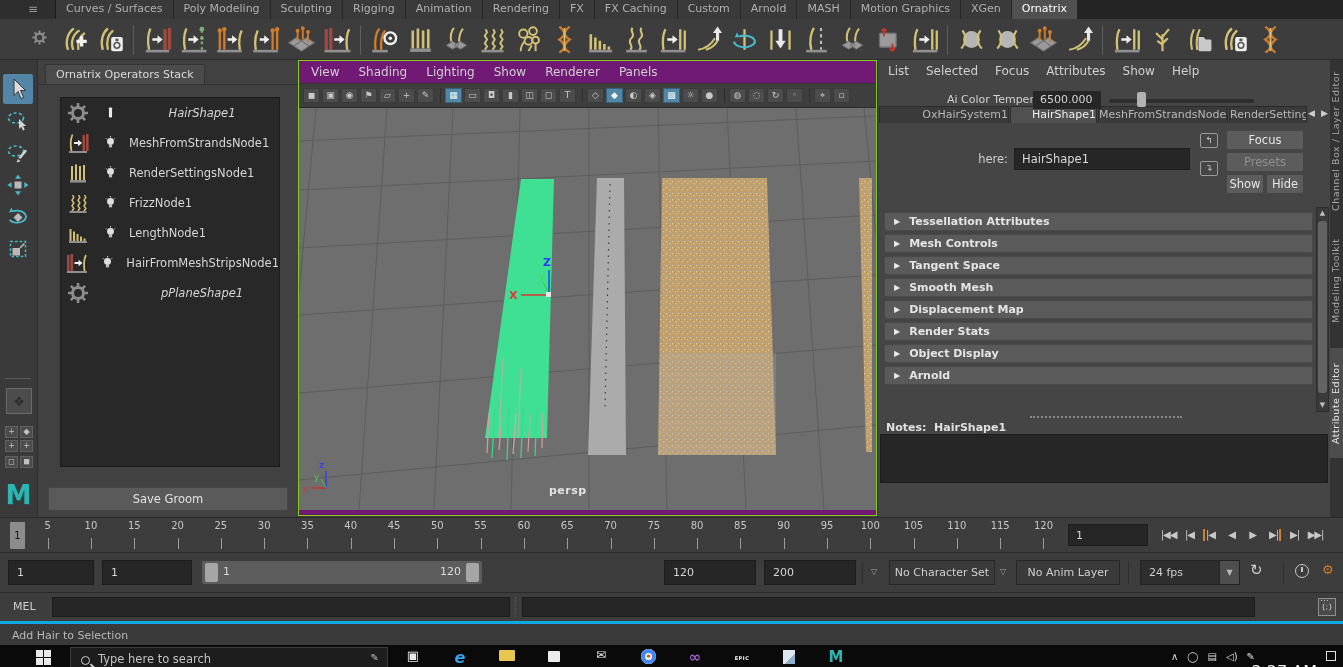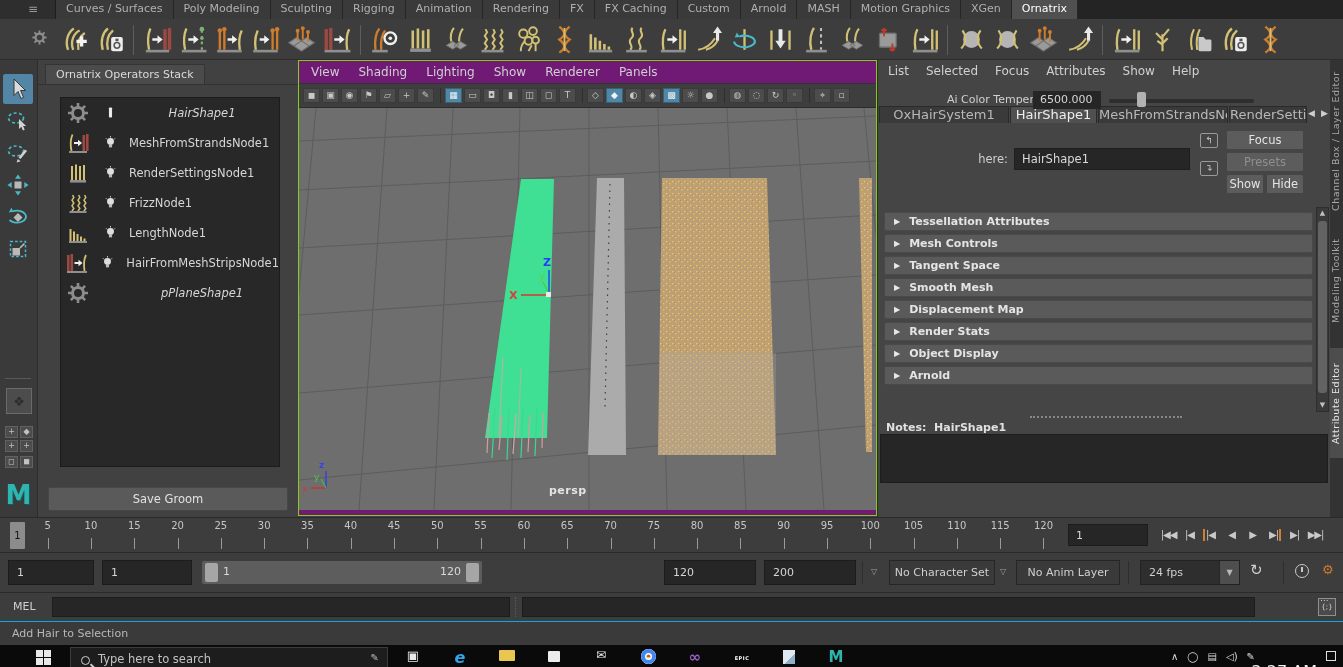--- a/index.html
+++ b/index.html
@@ -63,21 +63,21 @@
 
 #attr-panel{position:absolute;left:877px;top:0;width:453px;height:457px;background:#454545;border-left:1px solid #2d2d2d}
 #ae-menus{position:absolute;left:10px;top:4px;display:flex}
 .amenu{margin-right:17px;font-size:12px;color:#d0d0d0}
 #ae-overlay{position:absolute;left:0;top:31px;width:453px;height:19px;z-index:5}
 #ae-overlay-label{position:absolute;left:66px;top:2px;background:#454545;padding:0 3px;color:#d0d0d0;font-size:11px}
 #ae-overlay-value{position:absolute;left:155px;top:0;width:68px;height:18px;background:#262626;color:#d5d5d5;font-size:11px;line-height:18px;padding-left:7px}
 #ae-overlay-track{position:absolute;left:231px;top:8px;width:145px;height:4px;background:#2e2e2e;border-radius:2px}
 #ae-overlay-handle{position:absolute;left:259px;top:1px;width:9px;height:15px;background:#b2b2b2;border-radius:2px}
 #ae-tabs{position:absolute;left:1px;top:46px;width:428px;height:17px;display:flex;overflow:hidden}
-.atab{height:17px;background:#3a3a3a;border:1px solid #2a2a2a;border-bottom:none;color:#b8b8b8;font-size:13px;line-height:16px;text-align:center;white-space:nowrap;overflow:hidden;margin-right:1px;flex:none}
+.atab{height:17px;background:#3a3a3a;border:1px solid #2a2a2a;border-bottom:none;color:#b8b8b8;font-size:11px;line-height:16px;text-align:right;white-space:nowrap;overflow:hidden;margin-right:1px;flex:none}
 .atab[data-active]{background:#505050;color:#ededed}
 .atab:nth-of-type(1){width:130px}.atab:nth-of-type(2){width:87px}.atab:nth-of-type(3){width:130px}.atab:nth-of-type(4){width:78px}
 #ae-tab-prev{position:absolute;left:430px;top:48px;font-size:9px;color:#cfcfcf}
 #ae-tab-next{position:absolute;left:443px;top:48px;font-size:9px;color:#cfcfcf}
 .ae-btn{position:absolute;background:#5c5c5c;border:1px solid #454545;border-radius:2px;color:#e4e4e4;text-align:center;font-size:11.5px}
 #btn-focus{left:348px;top:70px;width:78px;height:20px;line-height:18px}
 #btn-presets{left:348px;top:92px;width:78px;height:20px;line-height:18px;color:#8f8f8f}
 #btn-show{left:348px;top:114px;width:38px;height:20px;line-height:18px}
 #btn-hide{left:388px;top:114px;width:38px;height:20px;line-height:18px}
 #mesh-label{position:absolute;left:60px;top:92px;width:70px;text-align:right;color:#cfcfcf;font-size:11.5px}
@@ -143,21 +143,21 @@
 
 #mel-row{position:absolute;left:0;top:592px;width:1343px;height:29px;background:#3d3d3d;border-top:1px solid #2a2a2a}
 #mel-label{position:absolute;left:13px;top:7px;color:#d0d0d0;font-size:11px}
 #mel-input{position:absolute;left:52px;top:4px;width:458px;height:20px;background:#262626;border:1px solid #1d1d1d;color:#ddd;font-size:11px;padding-left:5px}
 #mel-result{position:absolute;left:522px;top:4px;width:733px;height:20px;background:#262626;border:1px solid #1d1d1d}
 #mel-div{position:absolute;left:515px;top:4px;height:20px;border-left:1px dotted #5a5a5a}
 #script-editor-btn{position:absolute;left:1318px;top:5px;width:18px;height:18px;background:#4a4a4a;border:1px solid #8f8f8f;color:#d8d8d8;font-size:7px;text-align:center;line-height:16px}
 #script-editor-btn::before{content:"⋯";position:absolute;top:-6px;left:1px;font-size:8px;color:#d8d8d8}
 
 
-#status-row{position:absolute;left:0;top:621px;width:1343px;height:24px;background:#3a3a3a;border-top:1px solid #0ea5e9}
+#status-row{position:absolute;left:0;top:621px;width:1343px;height:24px;background:#3a3a3a;border-top:3px solid #0ea5e9}
 #status-text{position:absolute;left:12px;top:5px;color:#b8b8b8;font-size:11px}
 
 
 #taskbar{position:absolute;left:0;top:645px;width:1343px;height:22px;background:#0a0a0a;overflow:hidden}
 #start-btn{position:absolute;left:36px;top:5px;display:grid;grid-template-columns:7px 7px;grid-template-rows:7px 7px;gap:1px}
 .win-sq{background:#e8e8e8}
 #search-box{position:absolute;left:70px;top:2px;width:318px;height:24px;background:#1d1d1d;border:1px solid #3c3c3c;display:flex;align-items:center}
 #search-glyph{width:9px;height:9px;border:1.5px solid #cfcfcf;border-radius:50%;margin:2px 8px 0 10px;position:relative}
 #search-glyph::after{content:"";position:absolute;left:8px;top:8px;width:5px;height:1.5px;background:#cfcfcf;transform:rotate(45deg)}
 #search-text{color:#c2c2c2;font-size:11.5px;padding-bottom:1px}

